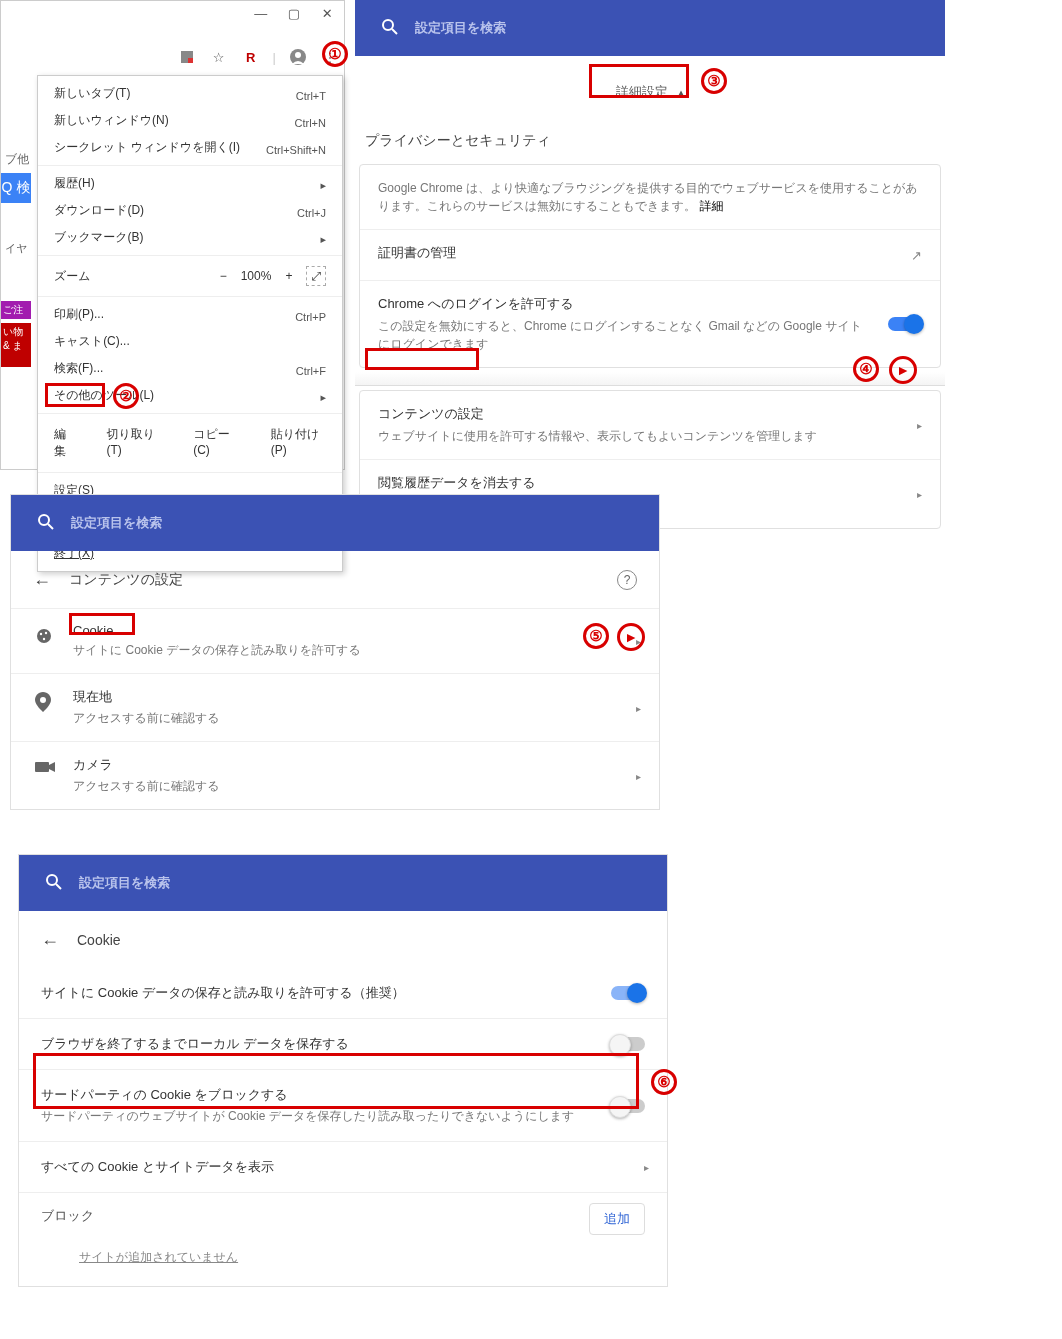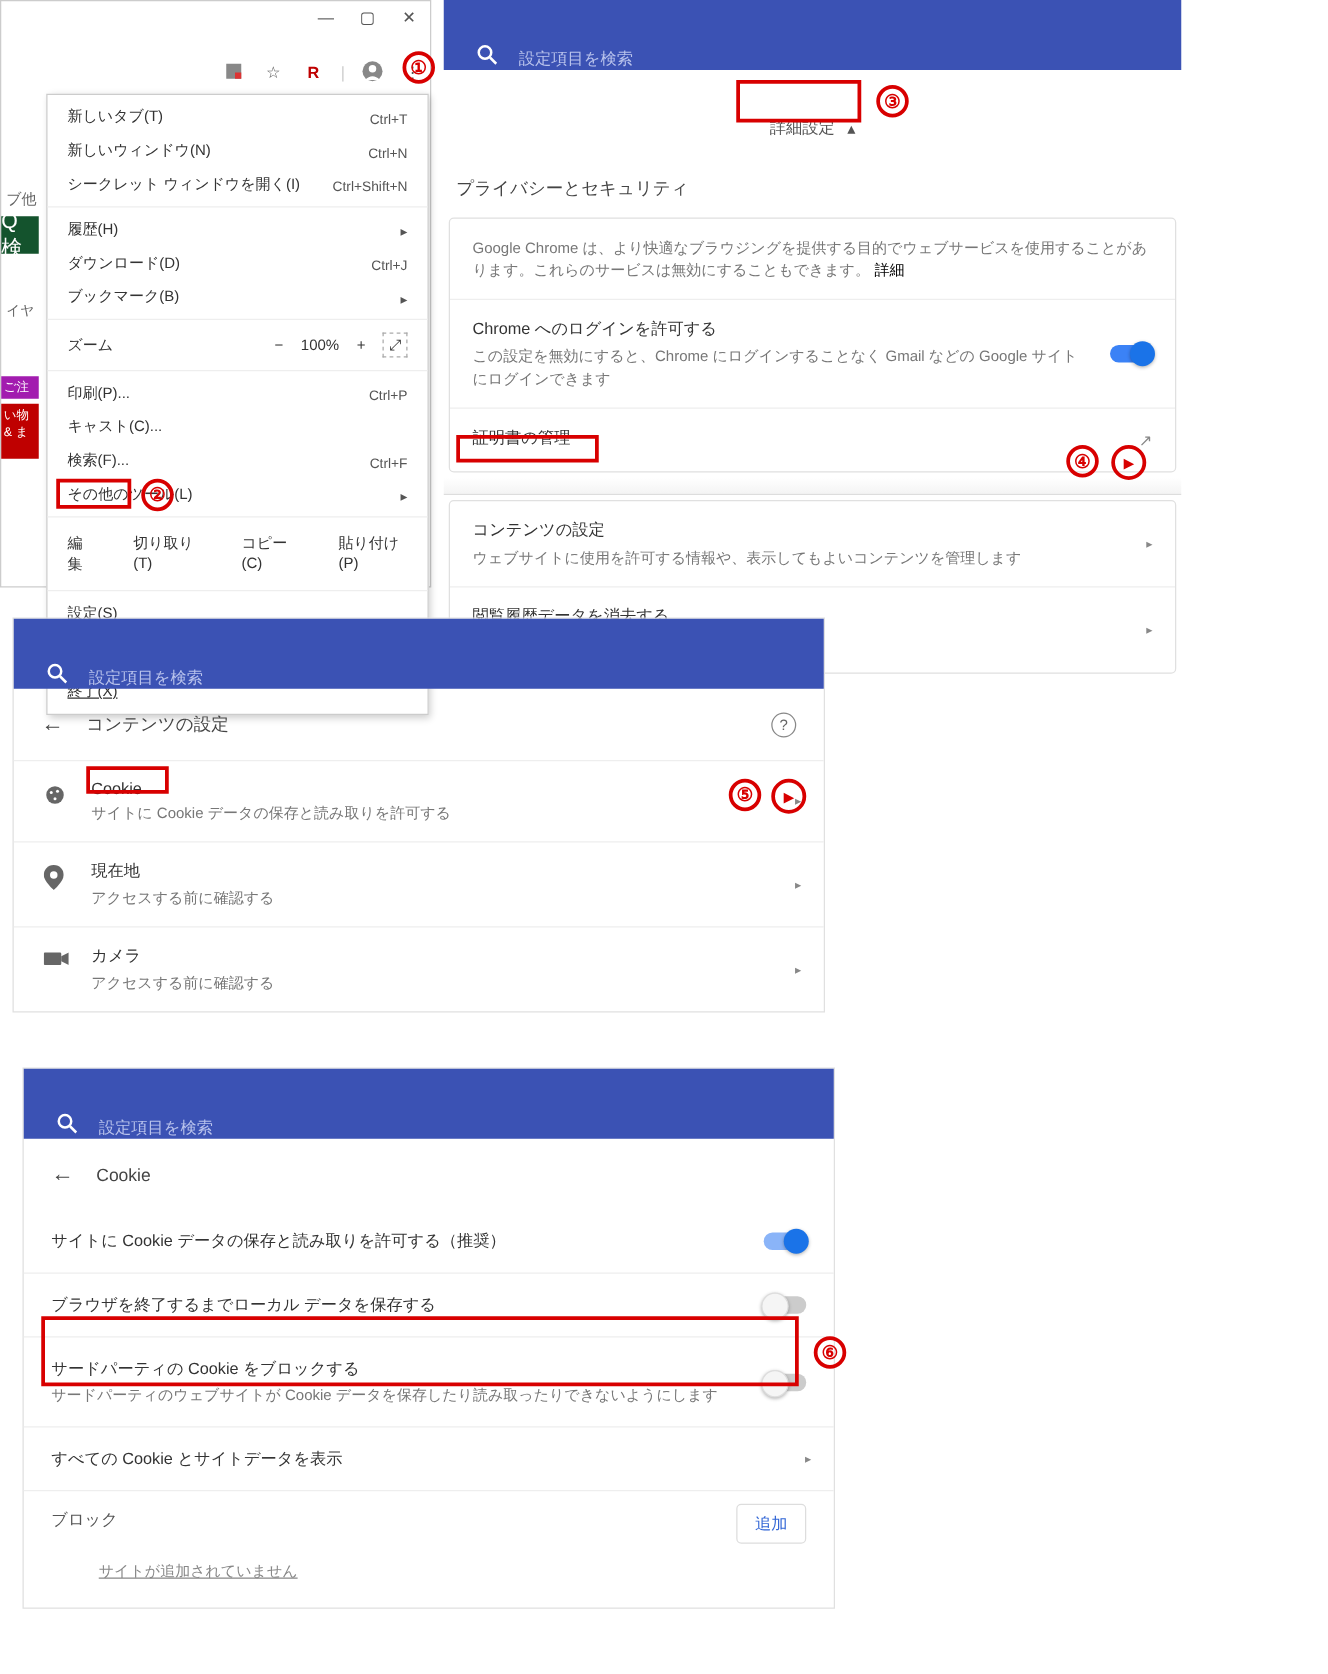--- a/index.html
+++ b/index.html
@@ -18,24 +18,24 @@
   .msect { border-bottom: 1px solid #eee; padding: 4px 0; }
   .mitem { display:flex; align-items:flex-end; justify-content:space-between; padding: 5px 16px; font-size: 12px; color:#333; }
   .mitem .rt { color:#555; font-size:11px; }
   .zoomrow { display:flex; align-items:center; padding:6px 16px; font-size:12px; gap:6px; }
   .zoomctrl { display:flex; align-items:center; gap:14px; margin-left:auto; }
   .editrow { display:flex; padding:6px 0; font-size:12px; }
   .editrow span { padding: 2px 16px; }
 
   
   .panel2 { position: relative; width: 590px; height: 460px; margin-left: 10px; }
-  .searchbar { background: #3b52b4; height: 56px; display:flex; align-items:flex-end; padding: 0 26px; gap: 16px; color:#b9c3ec; }
+  .searchbar { background: #3b52b4; height: 56px; display:flex; align-items:center; padding: 0 26px; gap: 16px; color:#b9c3ec;font-weight:bold; }
   .searchbar .sicon { color:#fff; }
   .advtab { display:flex; align-items:center; gap:10px; padding: 6px 14px; font-size:13px; color:#555; border:1px solid transparent; }
-  .advwrap { display:flex; justify-content:center; margin-top:30px; }
+  .advwrap { display:flex; justify-content:center; margin-top:20px; }
   .secttitle { font-size:14px; color:#444; margin: 24px 0 14px 10px; }
   .card { border:1px solid #e0e0e0; border-radius:4px; margin: 0 4px; }
   .crow { padding: 14px 18px; border-bottom:1px solid #eee; position:relative; }
   .crow:last-child { border-bottom:none; }
   .crow .t1 { font-size:13px; color:#333; margin-bottom:4px; }
   .crow .t2 { font-size:12px; color:#777; line-height:1.5; }
   .crow .link { color:#000000;font-family:Liberation Serif, serif; }
   .arrow { position:absolute; right:18px; top:50%; transform:translateY(-50%); color:#888; font-size:10px; }
   .toggle { position:absolute; right:18px; top:50%; transform:translateY(-50%); width:34px; height:14px; background:#3b82f6; border-radius:10px; }
   .toggle::after { content:""; position:absolute; right:-2px; top:-3px; width:20px; height:20px; background:#1a73e8; border-radius:50%; box-shadow:0 1px 3px rgba(0,0,0,.3); }
@@ -91,21 +91,21 @@
             <circle cx="9" cy="9" r="8" fill="#888"></circle>
             <circle cx="9" cy="7" r="3" fill="#fff"></circle>
             <path d="M3 16 Q9 10 15 16" fill="#fff"></path>
           </svg>
         </span>
       <span class="tbicon">⋮</span>
     </div>
     <div class="badge" style="top:40px; right:-4px;">①</div>
 
     <div style="position:absolute; left:4px; top:150px; font-size:12px; color:#666;">ブ他</div>
-    <div style="position:absolute; left:0; top:172px; width:30px; height:30px; background:#14532d; color:#fff; font-size:17px; display:flex; align-items:center; justify-content:center;">Q 検</div>
+    <div style="position:absolute; left:0; top:172px; width:30px; height:30px; background:#3b82f6; color:#fff; font-size:14px; display:flex; align-items:center; justify-content:center;">Q 検</div>
     <div style="position:absolute; left:4px; top:240px; font-size:11px; color:#666;">イヤ</div>
     <div style="position:absolute; left:0; top:300px; width:30px; height:18px; background:#a21caf; color:#fff; font-size:10px; padding:2px;">ご注</div>
     <div style="position:absolute; left:0; top:322px; width:30px; height:44px; background:#bf0000; color:#fff; font-size:10px; padding:2px;">い物<br>&amp; ま</div>
 
     <div class="menu">
       <div class="msect">
         <div class="mitem">
             <span>新しいタブ(T)</span>
             <span class="rt">Ctrl+T</span>
           </div>
@@ -204,27 +204,27 @@
     <div class="redbox" style="left:234px; top:64px; width:100px; height:34px;"></div>
     <div class="badge" style="left:346px; top:68px;">③</div>
 
     <div class="secttitle">プライバシーとセキュリティ</div>
     <div class="card">
       <div class="crow">
         <span class="t2">Google Chrome は、より快適なブラウジングを提供する目的でウェブサービスを使用することがあります。これらのサービスは無効にすることもできます。</span>
         <span class="t2 link">詳細</span>
       </div>
       <div class="crow">
+        <div class="t1">証明書の管理</div>
+        <span class="extlink">↗</span>
+      </div>
+      <div class="crow">
         <div class="t1">Chrome へのログインを許可する</div>
         <div class="t2" style="padding-right:50px;">この設定を無効にすると、Chrome にログインすることなく Gmail などの Google サイトにログインできます</div>
         <div class="toggle"></div>
-      </div>
-      <div class="crow">
-        <div class="t1">証明書の管理</div>
-        <span class="extlink">↗</span>
       </div>
     </div>
     <div class="tornedge"></div>
     <div class="card">
       <div class="crow">
         <div class="t1">コンテンツの設定</div>
         <div class="t2">ウェブサイトに使用を許可する情報や、表示してもよいコンテンツを管理します</div>
         <span class="arrow">▸</span>
       </div>
       <div class="crow">

